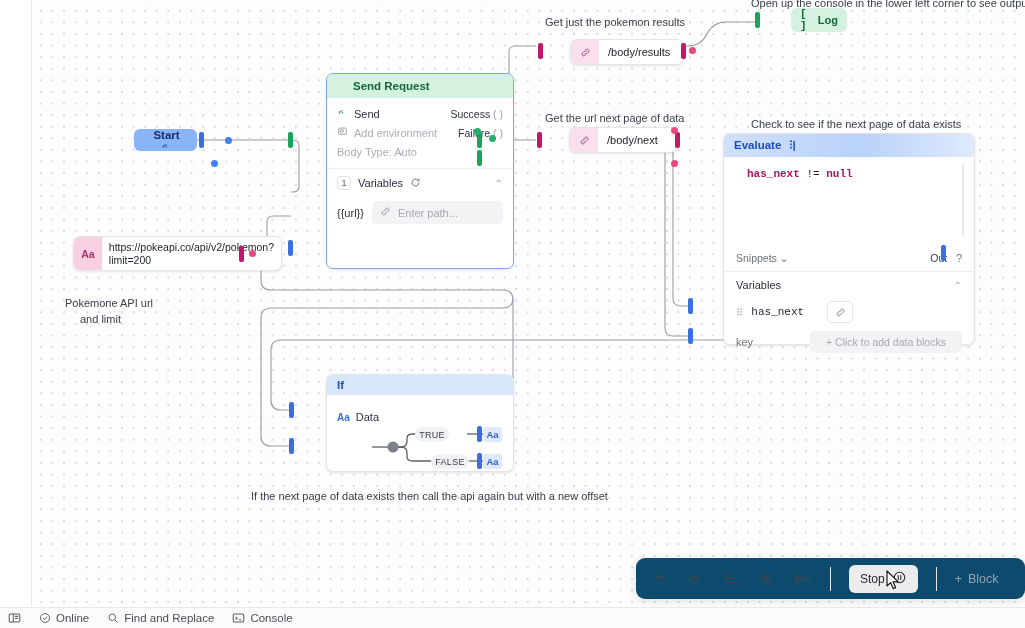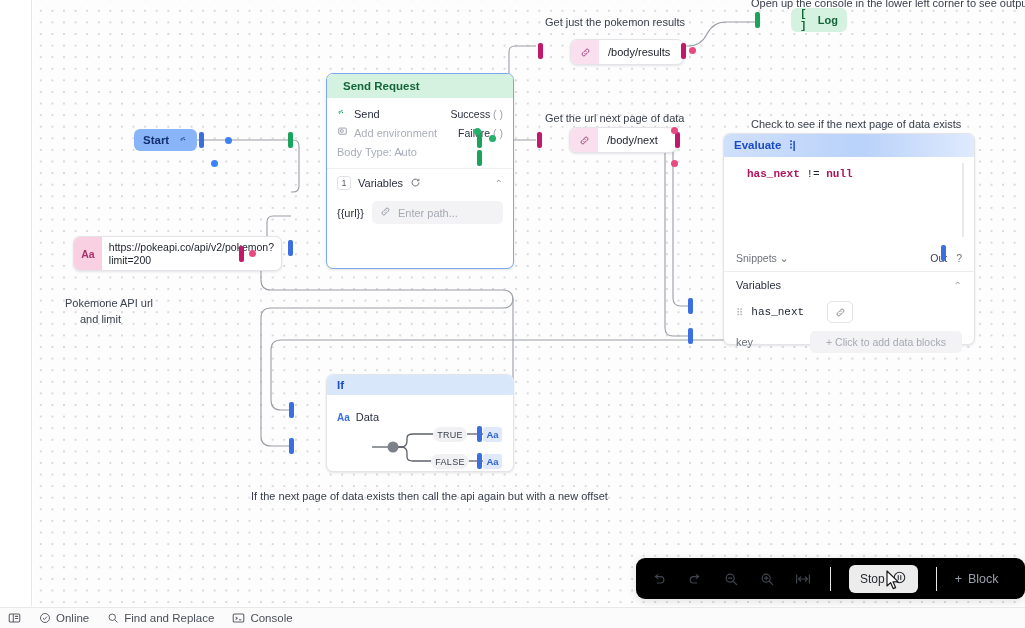--- a/index.html
+++ b/index.html
@@ -38,42 +38,42 @@
     box-shadow:0 1px 3px rgba(16,24,40,.07), 0 1px 2px rgba(16,24,40,.04);
   }
 
   
   .start-node {
     position:absolute; left:101px; top:129px;
     width:63px; height:22px;
     background:#8ab4f8; border-radius:6px;
     display:flex; align-items:center; justify-content:space-between;
     padding:0 7px 0 9px;
-    color:#12306e; font-size:11.5px; font-weight:600;
+    color:#12306e; font-size:11.5px; font-weight:600;flex-direction:column;
   }
   .start-node .bcast { color:#234a8f; font-size:11px; }
 
   
   .port {
     position:absolute; width:5px; height:16px; border-radius:2px;
   }
   .port.blue { background:#3b6fe0; }
   .port.green { background:#1aa35c; }
   .port.pink { background:#c2186b; }
   .dot { position:absolute; width:7px; height:7px; border-radius:50%; }
   .dot.blue { background:#3b82f6; }
   .dot.pink { background:#e8497f; }
   .dot.green { background:#22b06a; }
 
   
   .send-node { left:293px; top:73px; width:188px; height:196px; border:1px solid #7aa7f0; }
   .send-node .hdr {
     background:#d4f2df; color:#14663a;
     font-size:11.5px; font-weight:700;
-    padding:6px 16px; border-radius:6px 6px 0 0;
+    padding:6px 26px; border-radius:6px 6px 0 0;
   }
   .url-box {
     margin:8px 10px 0 10px; border:1px solid #e6e6ea; border-radius:5px;
     height:22px; display:flex; align-items:center; padding:0 7px; gap:6px;
     font-size:11px; color:#1f2430;
   }
   .meth { color:#0e9f5e; font-size:8.5px; font-weight:700; letter-spacing:.3px; }
   .ext-ico { margin-left:auto; color:#8a8f9a; font-size:10px; }
   .sr-body { padding:6px 10px 0 10px; }
   .sr-line { display:flex; align-items:center; justify-content:space-between; font-size:11px; color:#2b3040; height:19px;}
@@ -181,21 +181,21 @@
     color:#14663a; font-size:11px; font-weight:600;
   }
   .log-node .br { font-family:"Liberation Mono", monospace; font-size:11px; }
 
   
   .anno { position:absolute; font-size:11px; color:#3a404c; line-height:15px; }
 
   
   .toolbar {
     position:absolute; left:636px; top:558px; width:389px; height:41px;
-    background:#000000; border-radius:9px;
+    background:#0c4a6e; border-radius:9px;
     box-shadow:0 2px 10px rgba(16,24,40,.13);
     display:flex; align-items:center; padding:0 14px; gap:18px;
   }
   .tb-ico { color:#40454f; font-size:15px; display:flex; align-items:center; justify-content:center; width:18px; height:18px;}
   .tb-div { width:1px; height:24px; background:#e7e7ea; }
   .stop-btn {
     background:#ececed; border-radius:6px; height:28px;
     display:flex; align-items:center; gap:7px; padding:0 11px;
     font-size:12px; color:#25292f;
   }
@@ -448,21 +448,21 @@
       <svg style="position:absolute; left:0; top:0; width:188px; height:98px;">
         <g fill="none" stroke="#5c6068" stroke-width="1.3">
           <path d="M45,72 H66"></path>
           <path d="M66,72 H74 Q80,72 80,66 V63 Q80,59 86,59 H106"></path>
           <path d="M66,72 H74 Q80,72 80,78 V82 Q80,86 86,86 H106"></path>
           <path d="M140,59 H156"></path>
           <path d="M140,86 H156"></path>
         </g>
         <circle cx="66" cy="72" r="5.5" fill="#7c8089"></circle>
       </svg>
-      <div class="branch-pill" style="left:106px; top:52px; width:34px;">TRUE</div>
+      <div class="branch-pill" style="left:88px; top:52px; width:34px;">TRUE</div>
       <div class="branch-pill" style="left:104px; top:79px; width:38px;">FALSE</div>
       <div class="aa-chip" style="left:156px; top:52px;">Aa</div>
       <div class="aa-chip" style="left:156px; top:79px;">Aa</div>
     </div>
 
     <div class="port blue" style="left:256px; top:402px;"></div>
     <div class="port blue" style="left:256px; top:438px;"></div>
     <div class="port blue" style="left:444px; top:426px;"></div>
     <div class="port blue" style="left:444px; top:453px;"></div>
 

